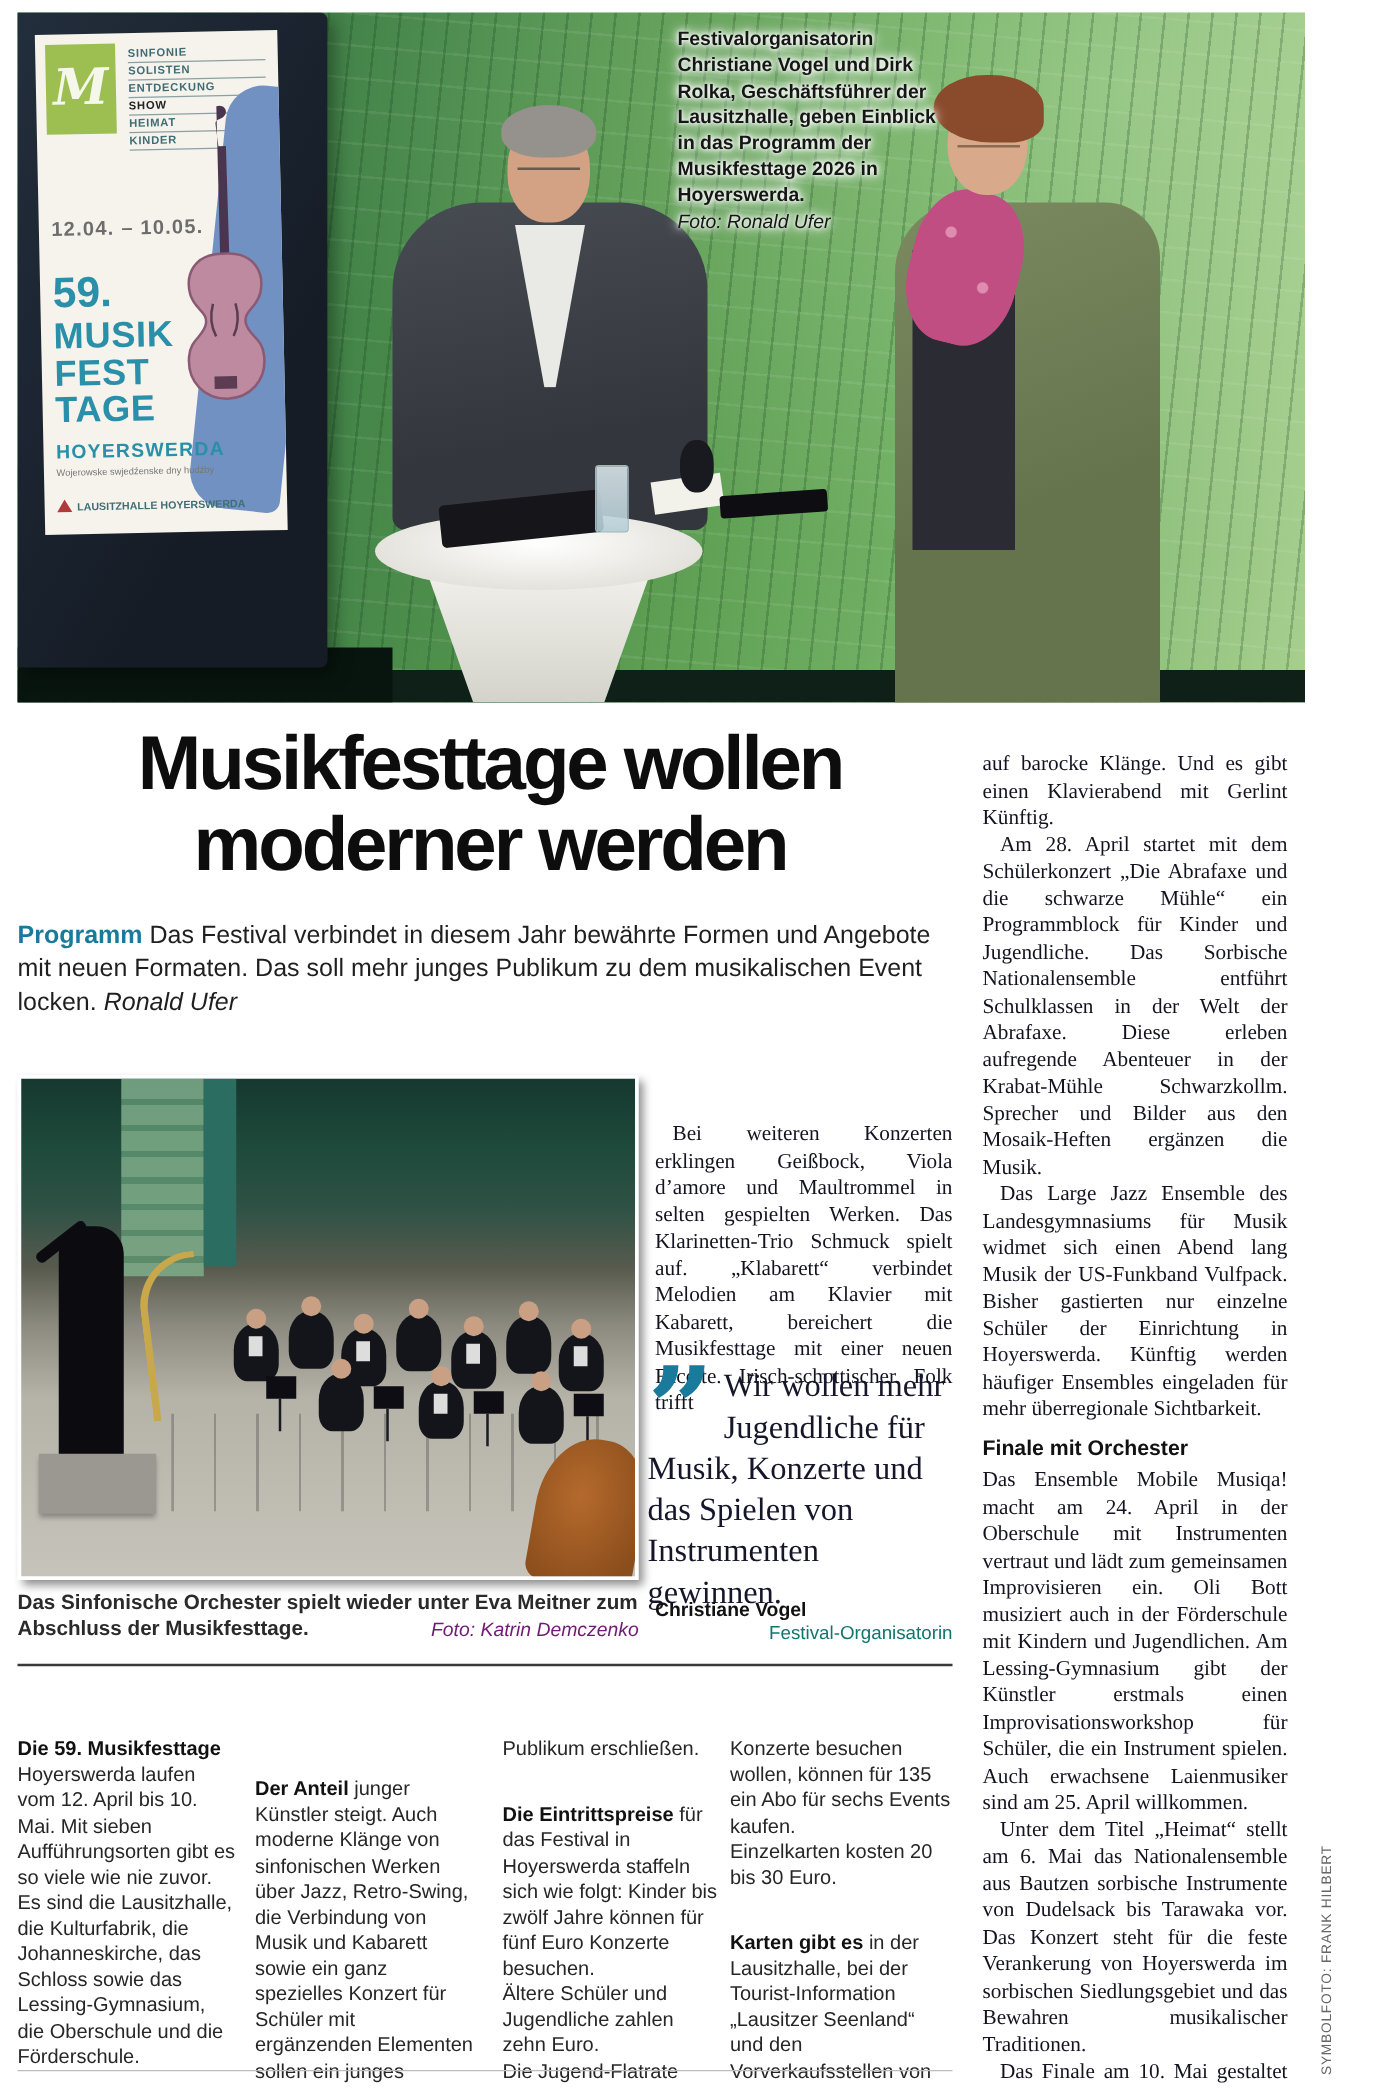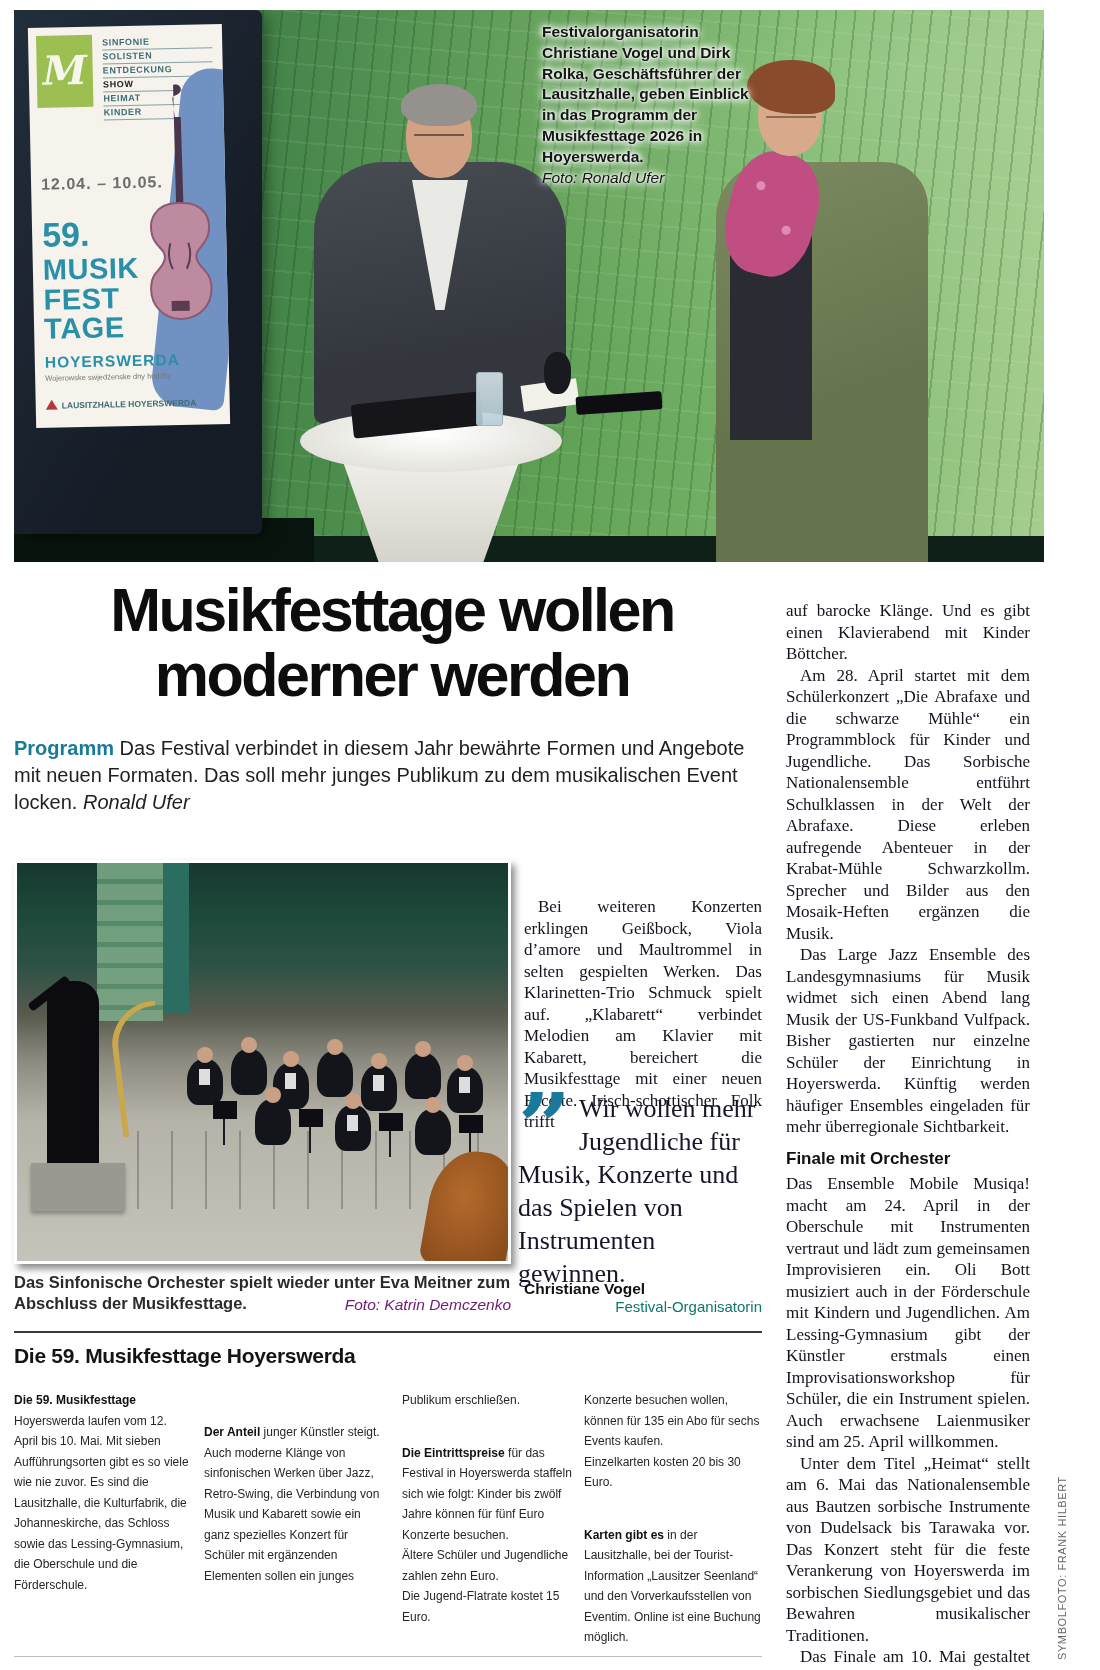--- a/index.html
+++ b/index.html
@@ -104,21 +104,21 @@
     background:repeating-linear-gradient(90deg, rgba(35,35,40,.55) 0 2px, transparent 2px 34px); }
   .cello { position:absolute; right:-6px; bottom:-8px; width:86px; height:118px; background:radial-gradient(ellipse at 40% 40%,#b56a2c,#8a4d1c 80%); border-radius:50% 42% 12px 12px; transform:rotate(10deg); }
 
   .photo-caption { position:absolute; left:14px; top:1272px; width:497px; font-size:16.5px; line-height:1.3; font-weight:bold; color:#2a2a2a; }
   .photo-caption .credit { position:absolute; right:0; bottom:0; font-weight:normal; font-style:italic; color:#701a75; font-size:15.5px; }
 
   
   .rule-top { position:absolute; left:14px; top:1331px; width:748px; height:2px; background:#3a3a3a; }
   .rule-bottom { position:absolute; left:14px; top:1656px; width:748px; height:1px; background:#bdbdbd; }
   .infobox-title { position:absolute; left:14px; top:1344px; font-size:21px; font-weight:bold; color:#141414; letter-spacing:-.3px; }
-  .info-col { position:absolute; top:1390px; width:176px; font-size:12px; line-height:20.5px; color:#262626; }
+  .info-col { position:absolute; top:1390px; width:176px; font-size:16px; line-height:20.5px; color:#262626; }
   .info-col p { margin:0; }
   .info-col p.gap { margin-top:32px; }
   .info-col strong { color:#111; }
   .col-1 { left:14px; } .col-2 { left:204px; } .col-3 { left:402px; } .col-4 { left:584px; width:178px; }
 
   .vertical-credit { position:absolute; left:1056px; top:1660px; transform:rotate(-90deg); transform-origin:0 0;
     white-space:nowrap; font-size:11px; letter-spacing:.6px; color:#666; }
 </style>
 </head>
 <body>
@@ -191,21 +191,21 @@
   </div>
 
   <h1 class="headline">Musikfesttage wollen moderner werden</h1>
   <div class="standfirst">
     <span class="kicker">Programm</span>
     <span>Das Festival verbindet in diesem Jahr bewährte Formen und Angebote mit neuen Formaten. Das soll mehr junges Publikum zu dem musikalischen Event locken.</span>
     <span class="author">Ronald Ufer</span>
   </div>
 
   <div class="right-col serif">
-    <p>auf barocke Klänge. Und es gibt einen Klavierabend mit Kinder Böttcher.</p>
+    <p>auf barocke Klänge. Und es gibt einen Klavierabend mit Gerlint Künftig.</p>
     <p class="indent">Am 28. April startet mit dem Schülerkonzert „Die Abrafaxe und die schwarze Mühle“ ein Programmblock für Kinder und Jugendliche. Das Sorbische Nationalensemble entführt Schulklassen in der Welt der Abrafaxe. Diese erleben aufregende Abenteuer in der Krabat-Mühle Schwarzkollm. Sprecher und Bilder aus den Mosaik-Heften ergänzen die Musik.</p>
     <p class="indent">Das Large Jazz Ensemble des Landesgymnasiums für Musik widmet sich einen Abend lang Musik der US-Funkband Vulfpack. Bisher gastierten nur einzelne Schüler der Einrichtung in Hoyerswerda. Künftig werden häufiger Ensembles eingeladen für mehr überregionale Sichtbarkeit.</p>
     <div class="col-subhead">Finale mit Orchester</div>
     <p>Das Ensemble Mobile Musiqa! macht am 24. April in der Oberschule mit Instrumenten vertraut und lädt zum gemeinsamen Improvisieren ein. Oli Bott musiziert auch in der Förderschule mit Kindern und Jugendlichen. Am Lessing-Gymnasium gibt der Künstler erstmals einen Improvisationsworkshop für Schüler, die ein Instrument spielen. Auch erwachsene Laienmusiker sind am 25. April willkommen.</p>
     <p class="indent">Unter dem Titel „Heimat“ stellt am 6. Mai das Nationalensemble aus Bautzen sorbische Instrumente von Dudelsack bis Tarawaka vor. Das Konzert steht für die feste Verankerung von Hoyerswerda im sorbischen Siedlungsgebiet und das Bewahren musikalischer Traditionen.</p>
     <p class="indent">Das Finale am 10. Mai gestaltet wieder das Sinfonische Orchester Hoyerswerda unter Leitung von Eva Meitner. Solistin am Violoncello ist Josepha Eleonore Kühn. Sie lernt am Landesgymnasium für Musik und gibt seit 2024 Solokonzerte.</p>
   </div>
 
   <div class="mid-col serif">
     <p class="indent">Bei weiteren Konzerten erklingen Geißbock, Viola d’amore und Maultrommel in selten gespielten Werken. Das Klarinetten-Trio Schmuck spielt auf. „Klabarett“ verbindet Melodien am Klavier mit Kabarett, bereichert die Musikfesttage mit einer neuen Facette. Irisch-schottischer Folk trifft</p>
@@ -245,21 +245,20 @@
       <div class="stand" style="left:442px;top:252px;"></div>
       <div class="cello"></div>
     </div>
   </div>
   <div class="photo-caption">
     <span>Das Sinfonische Orchester spielt wieder unter Eva Meitner zum Abschluss der Musikfesttage.</span>
     <span class="credit">Foto: Katrin Demczenko</span>
   </div>
 
   <div class="rule-top"></div>
-  <div class="infobox-title">Die 59. Musikfesttage Hoyerswerda</div>
 
   <div class="info-col col-1">
     <p><strong>Die 59. Musikfesttage</strong> <span>Hoyerswerda laufen vom 12. April bis 10. Mai. Mit sieben Aufführungsorten gibt es so viele wie nie zuvor. Es sind die Lausitzhalle, die Kulturfabrik, die Johanneskirche, das Schloss sowie das Lessing-Gymnasium, die Oberschule und die Förderschule.</span></p>
 
   </div>
   <div class="info-col col-2">
     <p class="gap"><strong>Der Anteil</strong> <span>junger Künstler steigt. Auch moderne Klänge von sinfonischen Werken über Jazz, Retro-Swing, die Verbindung von Musik und Kabarett sowie ein ganz spezielles Konzert für Schüler mit ergänzenden Elementen sollen ein junges</span></p>
   </div>
   <div class="info-col col-3">
     <p><span>Publikum erschließen.</span></p>

